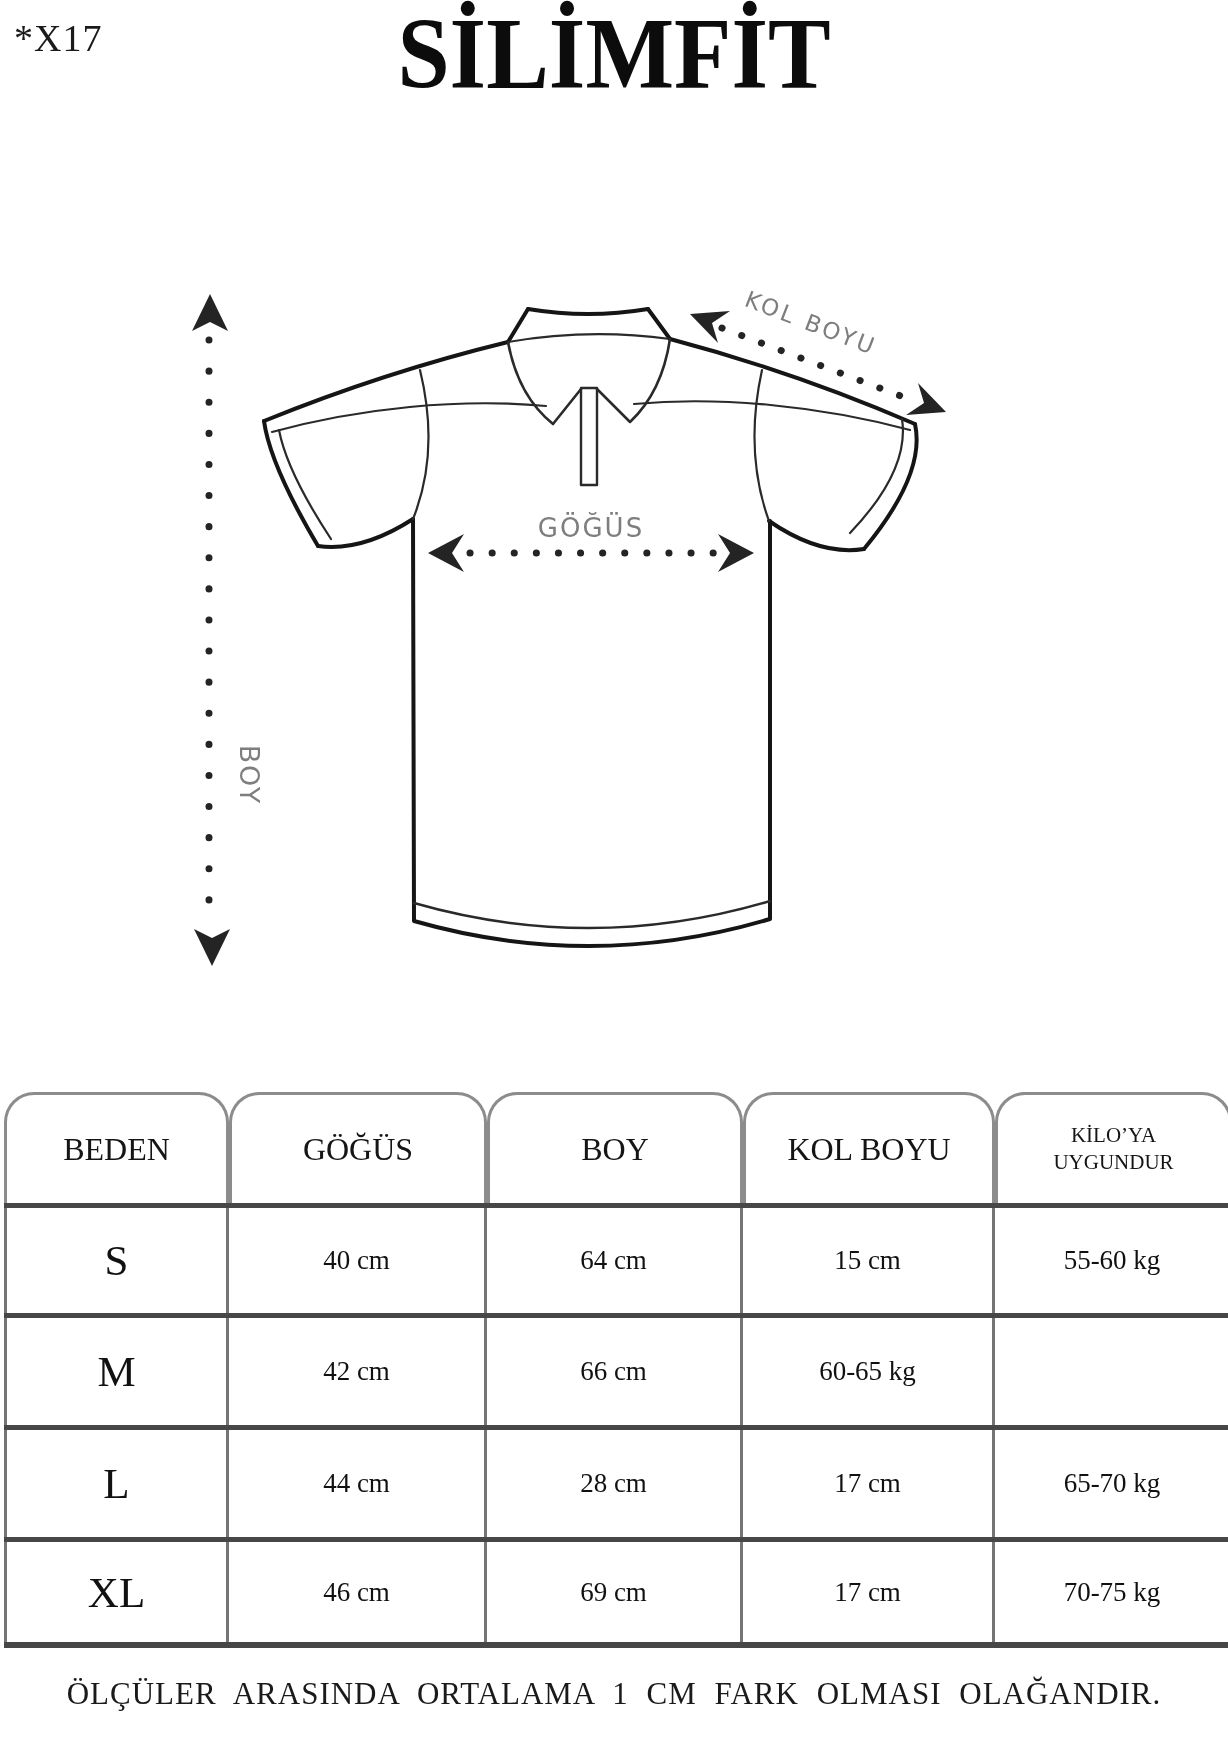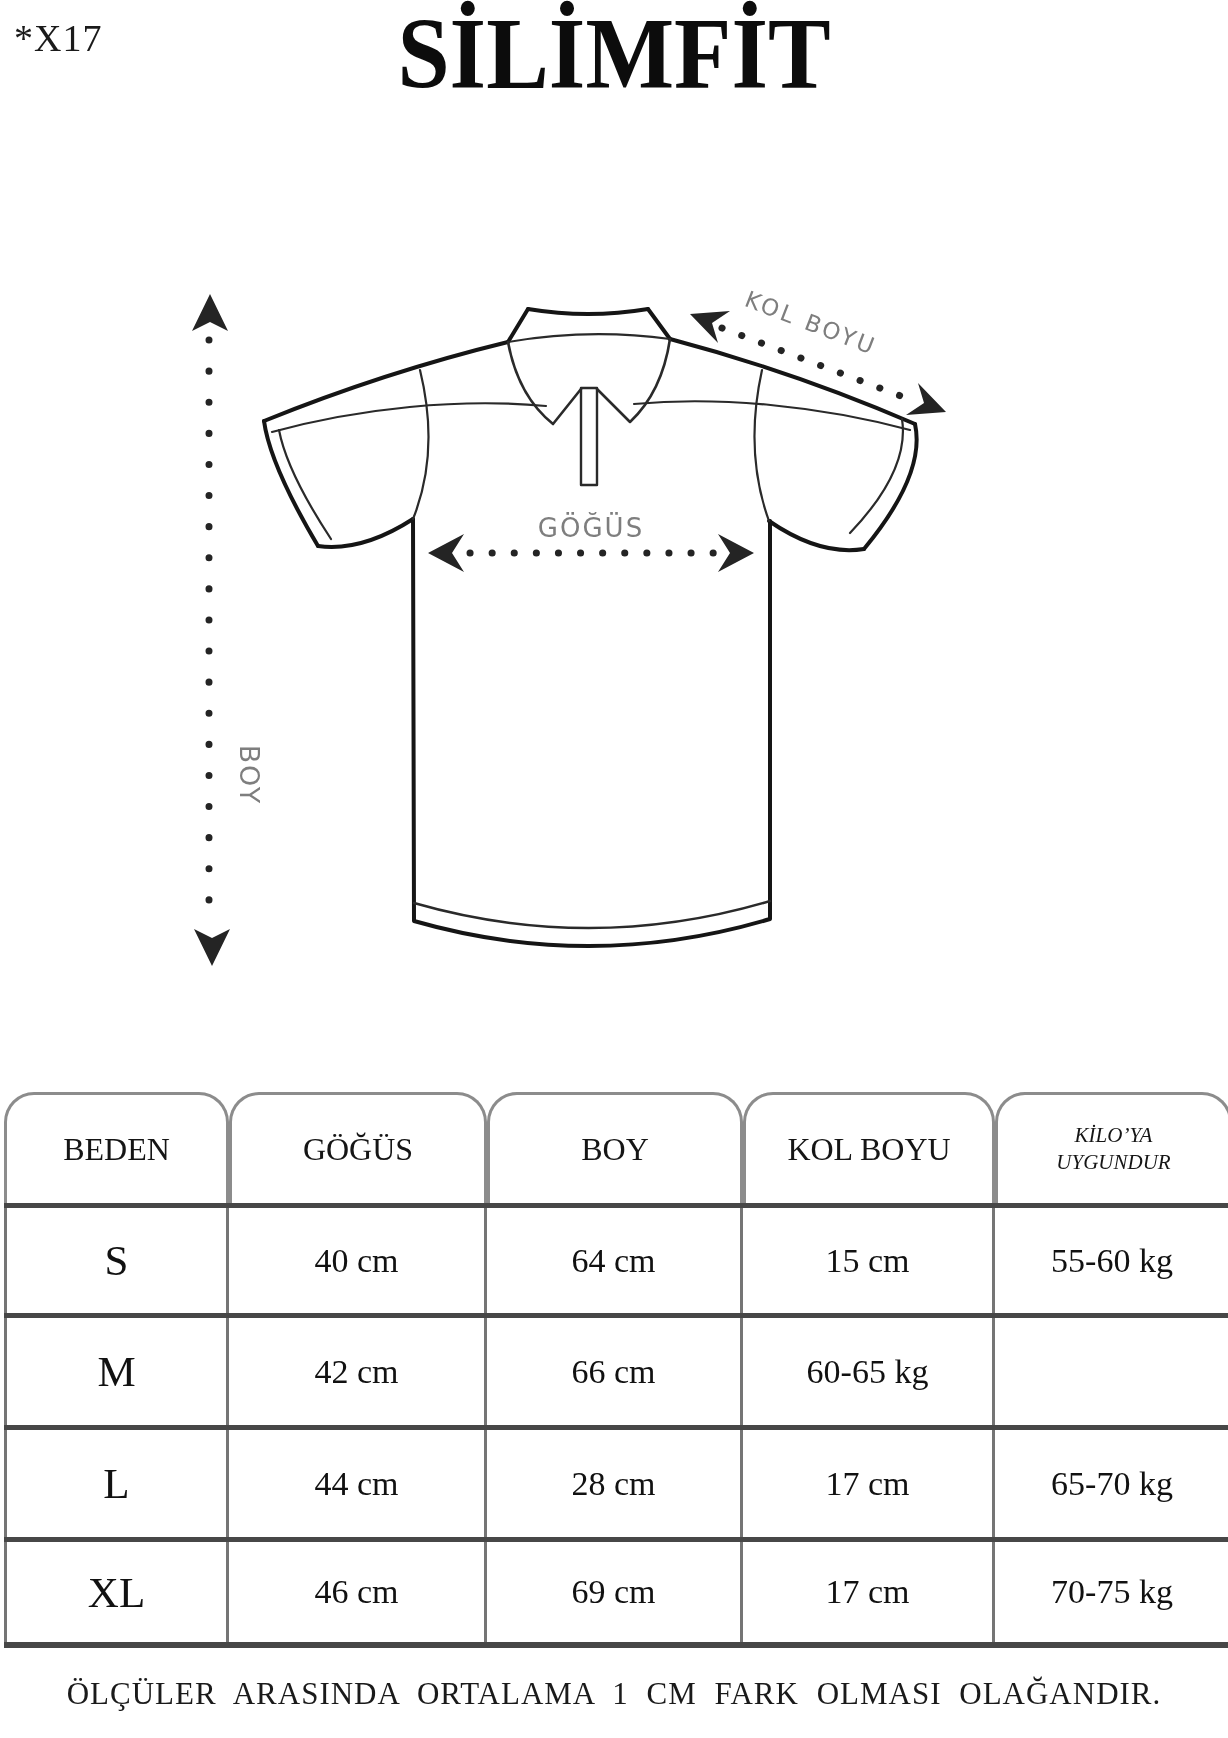--- a/index.html
+++ b/index.html
@@ -57,32 +57,32 @@
     box-sizing:border-box;
     border:3px solid #8c8c8c;
     border-bottom:none;
     border-radius:30px 30px 0 0;
     display:flex;align-items:center;justify-content:center;
     text-align:center;
     font-size:32px;color:#151515;
     background:#fff;
   }
   .th.small{font-size:21px;line-height:1.3;}
-  .th.small .inner{max-width:160px;font-style:italic;}
+  .th.small .inner{max-width:160px;}
   .trow{
     border-top:5px solid #474747;
     height:110px;
   }
   .trow.r2,.trow.r3{height:112px;}
   .trow.r4{height:111px;border-bottom:6px solid #474747;text-align:center;}
   .td{
     box-sizing:border-box;
     border-right:3px solid #757575;
     display:flex;align-items:center;justify-content:center;
-    font-size:34px;color:#111;
+    font-size:27px;color:#111;
     background:#fff;
   }
   .td.first{border-left:3px solid #757575;font-size:43px;}
   
   #footer-note{
     left:0;right:0;top:1676px;
     text-align:center;
     font-size:31px;color:#1a1a1a;
     letter-spacing:1px;word-spacing:9px;
   }

